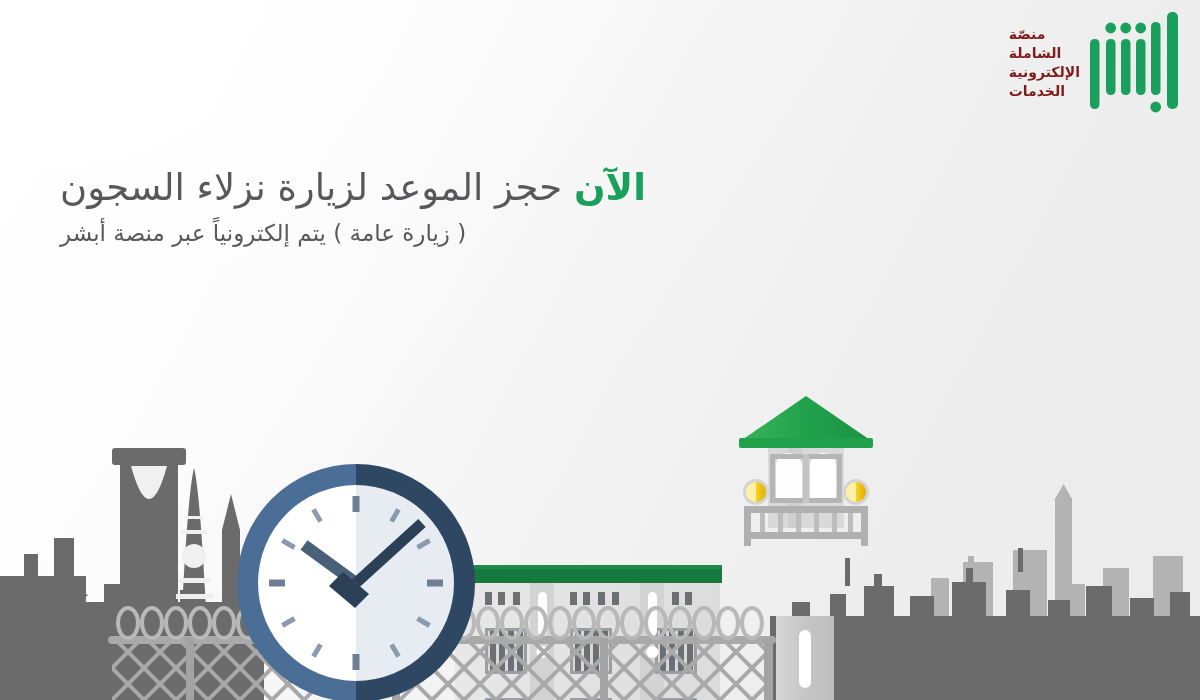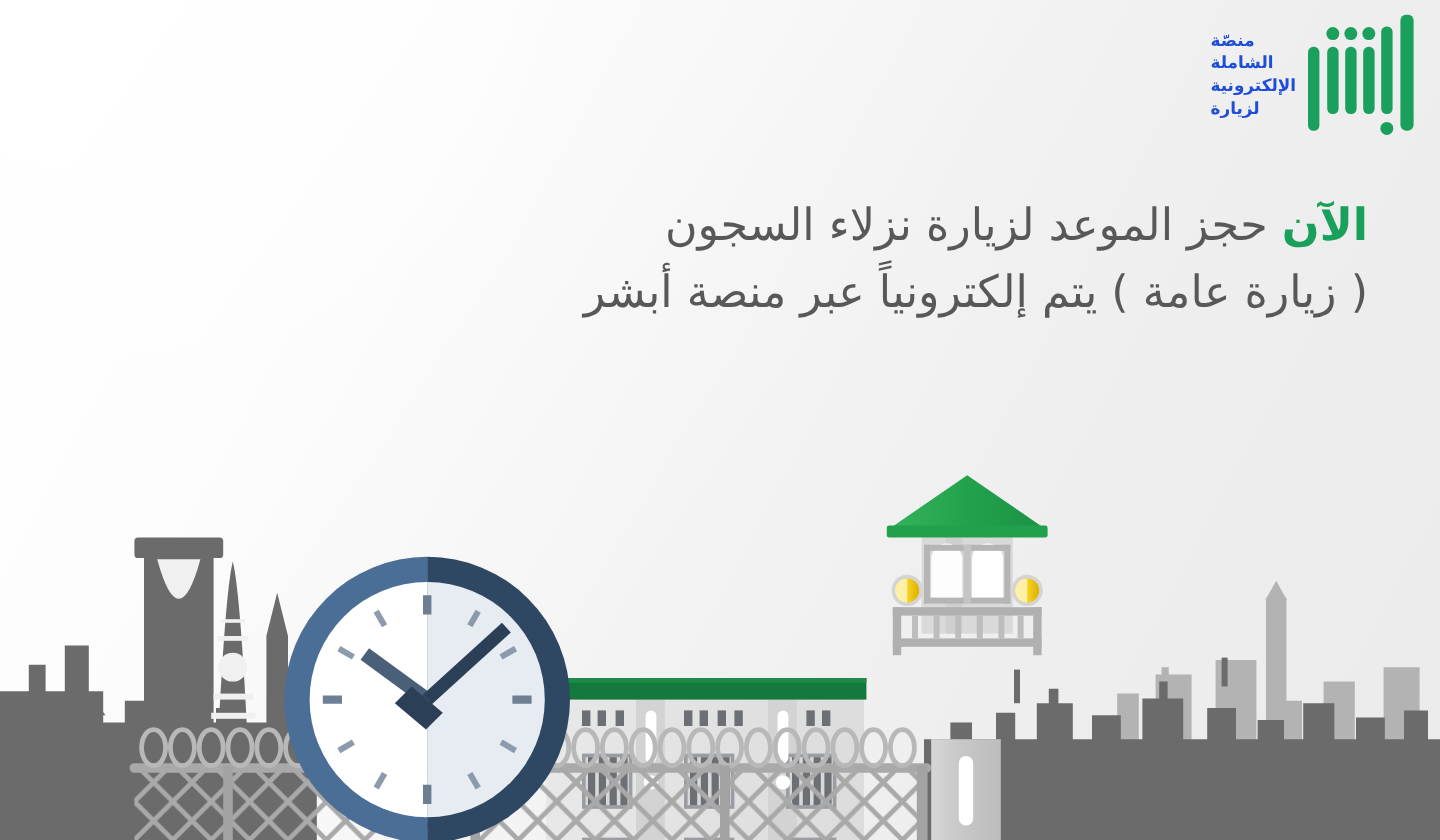--- a/index.html
+++ b/index.html
@@ -57,52 +57,52 @@
   }
   .logo-words {
     display: flex;
     flex-direction: column;
     align-items: flex-end;
     justify-content: center;
     padding-top: 14px;
     gap: 1px;
   }
   .logo-words span {
-    color: #1d4ed8;
+    color: #7f1d1d;
     font-size: 14px;
     font-weight: 700;
     line-height: 1.28;
     letter-spacing: 0px;
     white-space: nowrap;
   }
 
   
   .headline {
     position: absolute;
     top: 160px;
     left: 0;
     right: 0;
-    text-align: right;
+    text-align: left;
     direction: rtl;
     padding: 0 60px;
   }
   .headline .line {
     font-size: 37px;
     line-height: 1.52;
     color: #58585a;
     font-weight: 400;
     letter-spacing: 0px;
     white-space: nowrap;
   }
   .headline .hl-accent {
     color: #19a05a;
     font-weight: 700;
   }
   .headline .line2 {
-    font-size: 37px;
+    font-size: 23px;
   }
 
   
   .scene {
     position: absolute;
     left: 0;
     right: 0;
     bottom: 0;
     height: 320px;
   }
@@ -137,21 +137,21 @@
         <circle cx="20.7" cy="16" r="5.4"></circle>
         <circle cx="35.7" cy="16" r="5.4"></circle>
         <circle cx="50.7" cy="16" r="5.4"></circle>
         <circle cx="65.7" cy="95" r="5.4"></circle>
       </g>
     </svg>
     <div class="logo-words">
       <span>منصّة</span>
       <span>الشاملة</span>
       <span>الإلكترونية</span>
-      <span>لزيارة</span>
+      <span>الخدمات</span>
     </div>
   </div>
 
   <div class="headline">
     <div class="line line1">
       <span class="hl-accent">الآن</span>
       <span>حجز الموعد لزيارة نزلاء السجون</span>
     </div>
     <div class="line line2">( زيارة عامة ) يتم إلكترونياً عبر منصة أبشر</div>
   </div>

